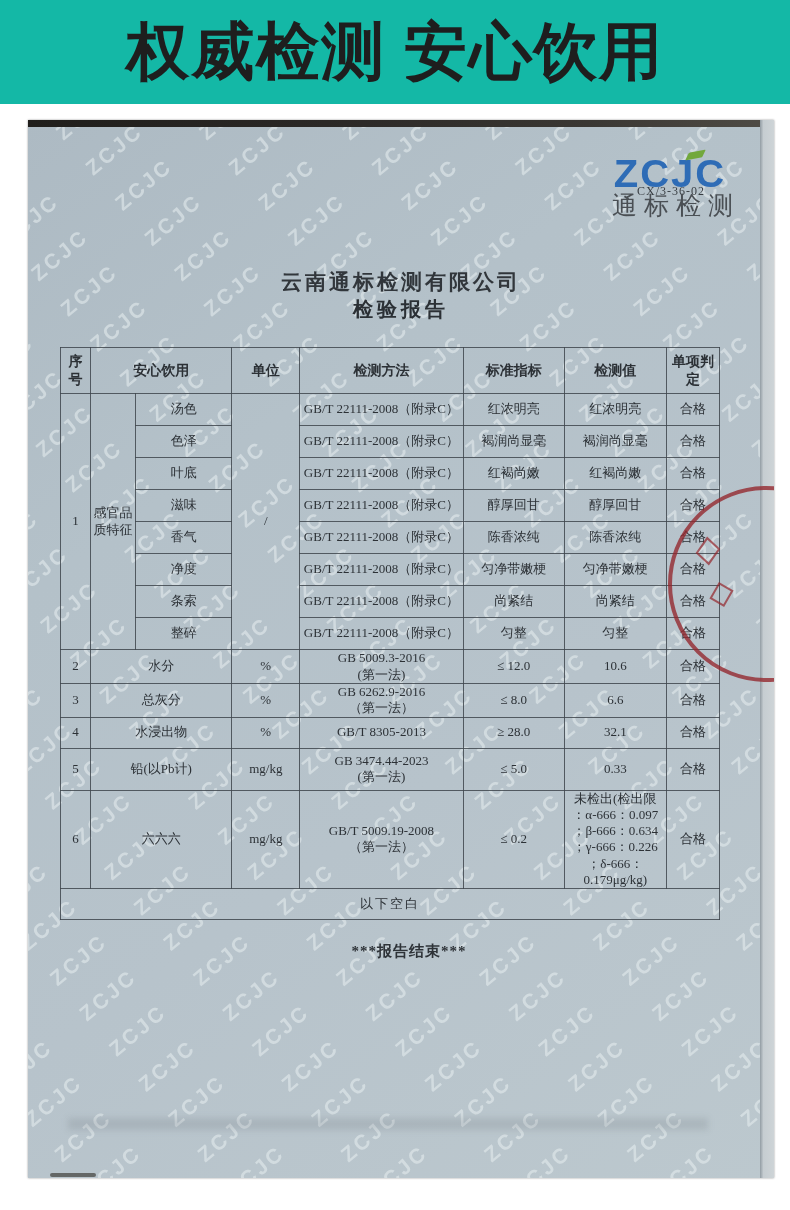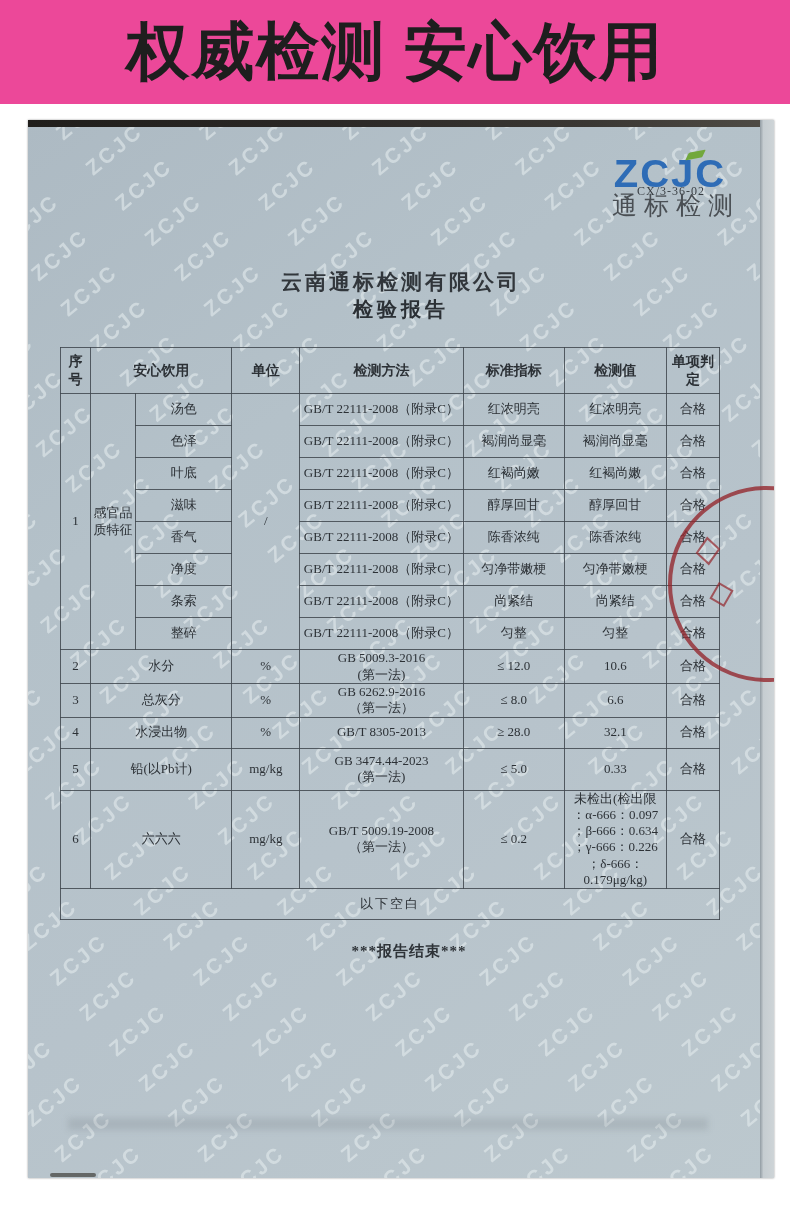--- a/index.html
+++ b/index.html
@@ -1,20 +1,20 @@
 <!DOCTYPE html>
 <html><head>
 <meta charset="utf-8">
 <style>
   html,body{margin:0;padding:0;background:#ffffff;}
   body{width:790px;height:1210px;position:relative;overflow:hidden;
        font-family:"Liberation Serif","DejaVu Serif",serif;color:#2d3237;}
 
   
-  .banner{position:absolute;left:0;top:0;width:790px;height:104px;background:#ec4899;
+  .banner{position:absolute;left:0;top:0;width:790px;height:104px;background:#14b8a6;
           display:flex;align-items:center;justify-content:center;}
   .banner h1{margin:0;font-size:63px;font-weight:900;color:#1e1e1e;letter-spacing:2px;
              font-family:"Liberation Serif","DejaVu Serif",serif;}
 
   
   .photo{position:absolute;left:28px;top:120px;width:746px;height:1058px;
          background:linear-gradient(145deg,#adbac3 0%,#b4c1c9 30%,#b7c3cb 60%,#bcc8ce 100%);
          overflow:hidden;box-shadow:0 0 2px rgba(0,0,0,.4);}
   .photo .edge-top{position:absolute;left:0;top:0;width:100%;height:7px;
          background:linear-gradient(90deg,#201e1b 0%,#2b2826 40%,#3a3733 75%,#504c46 100%);}

